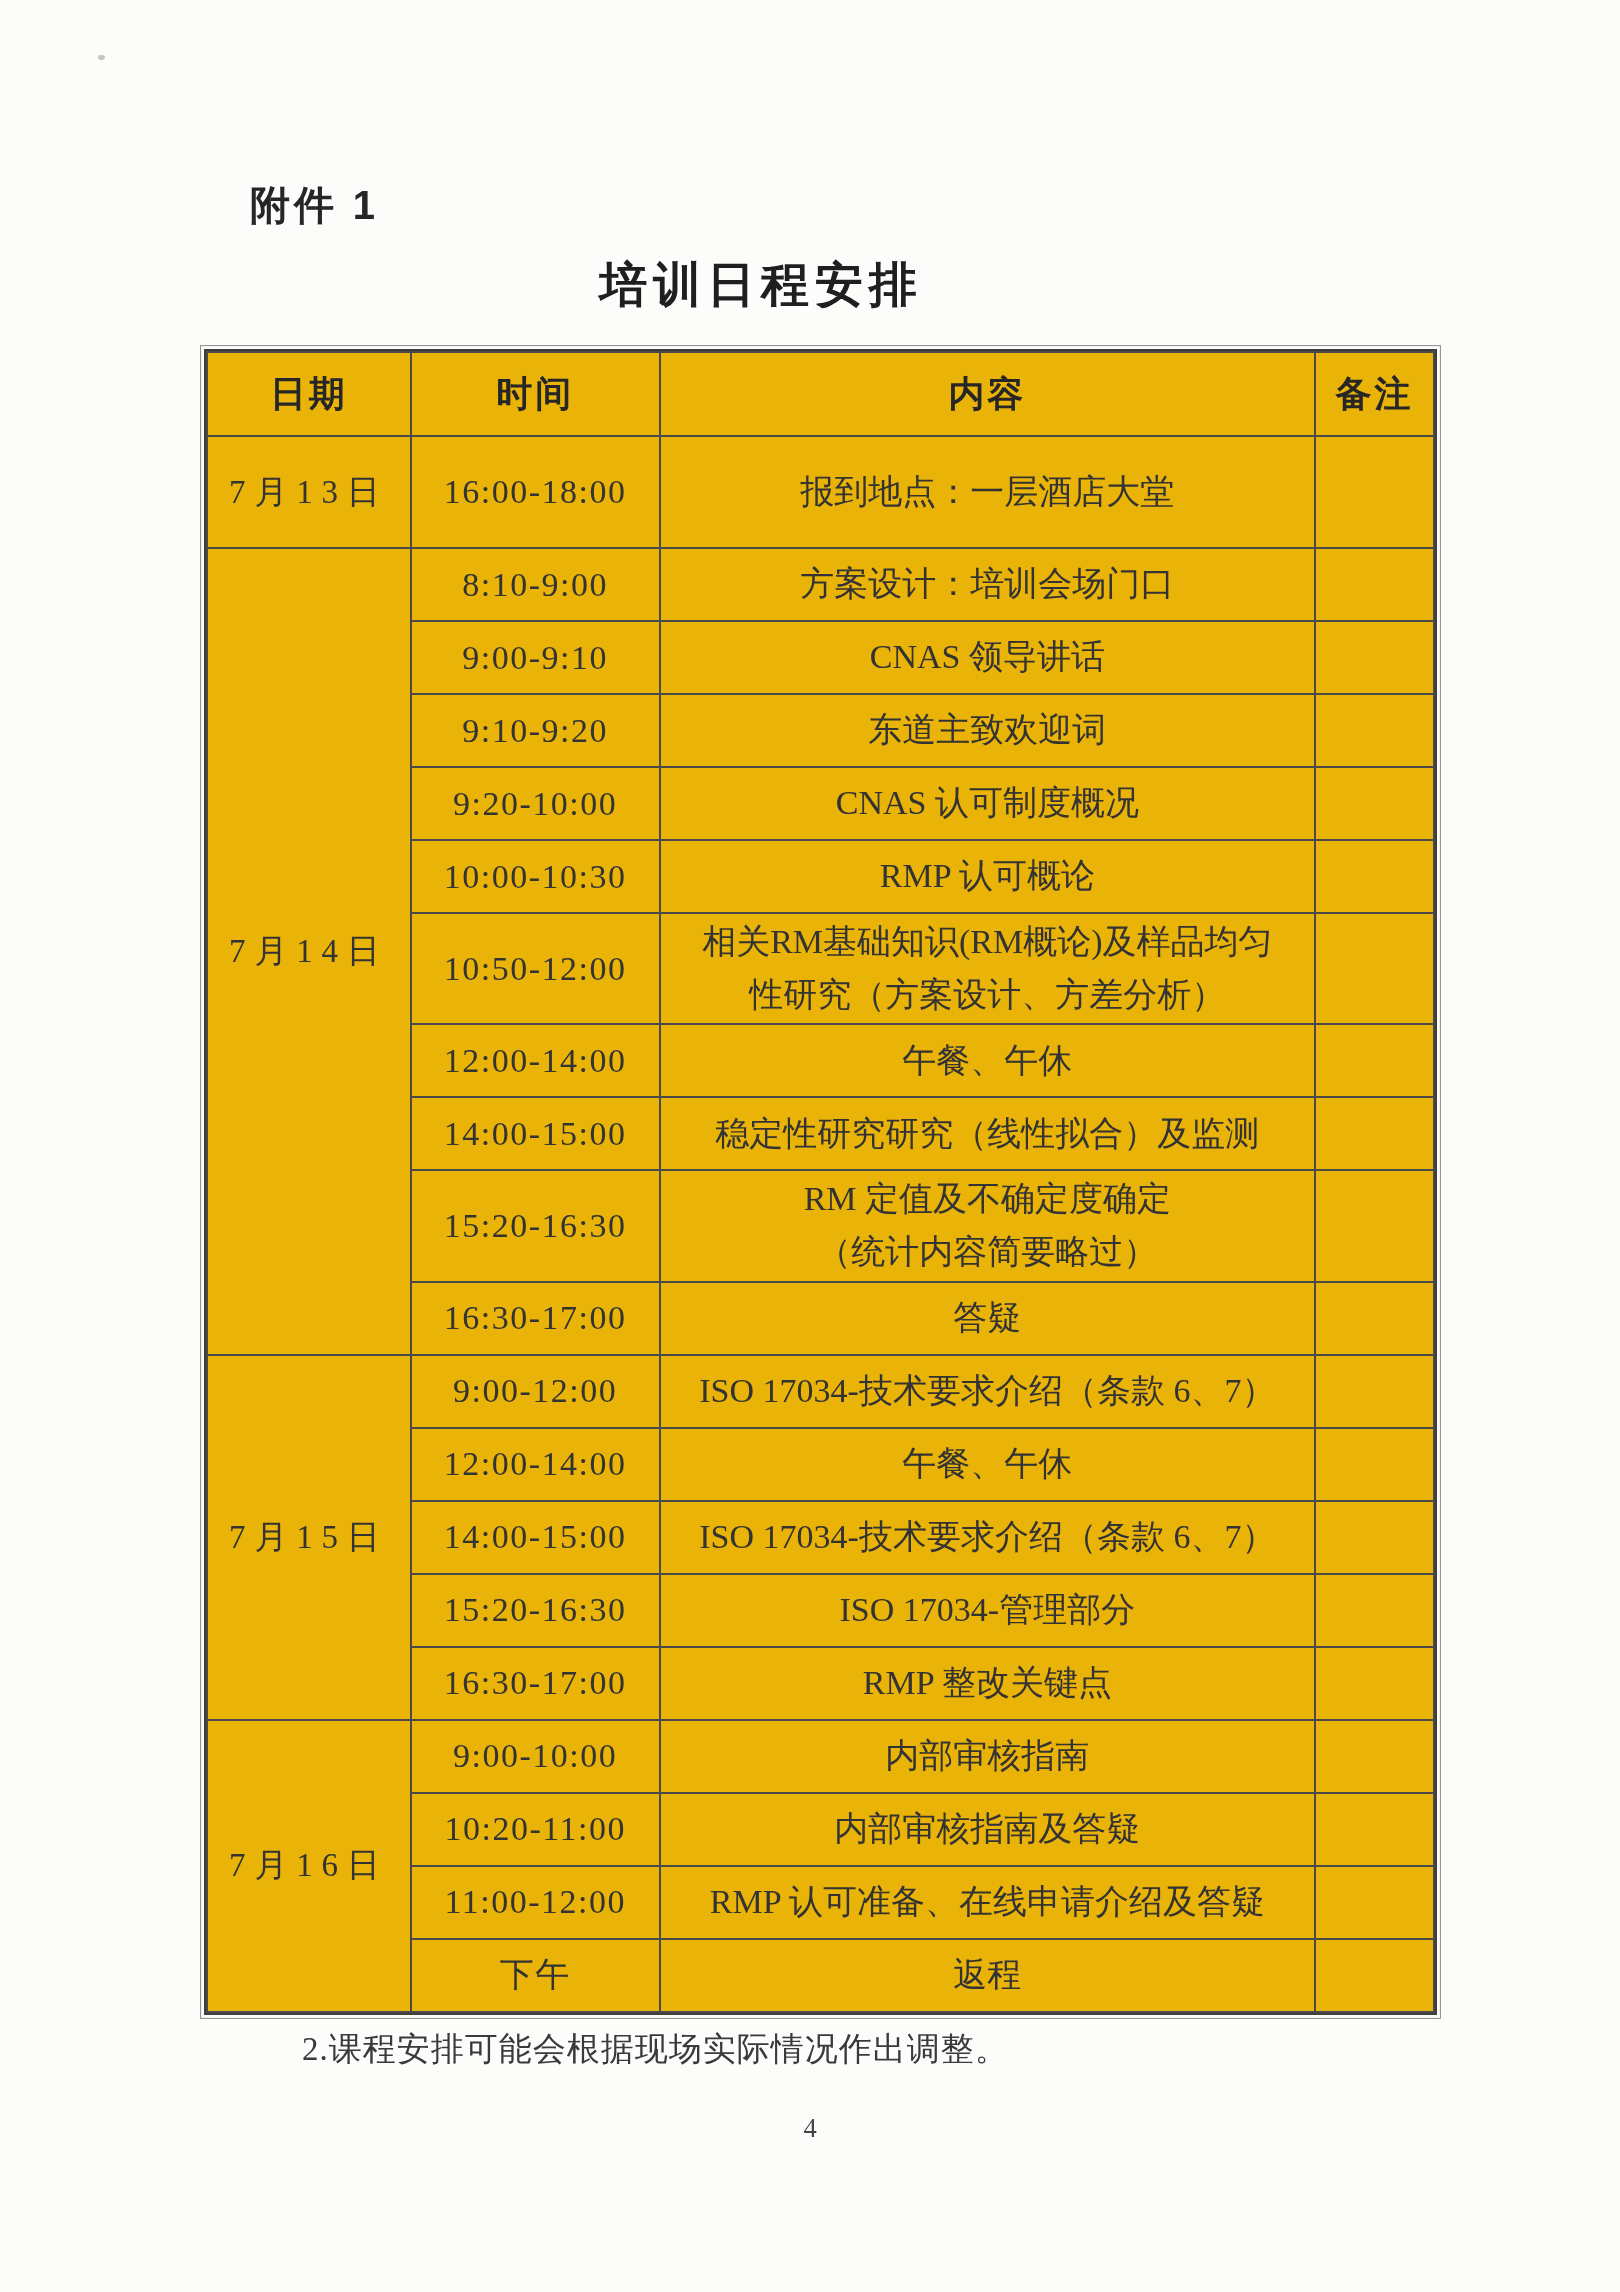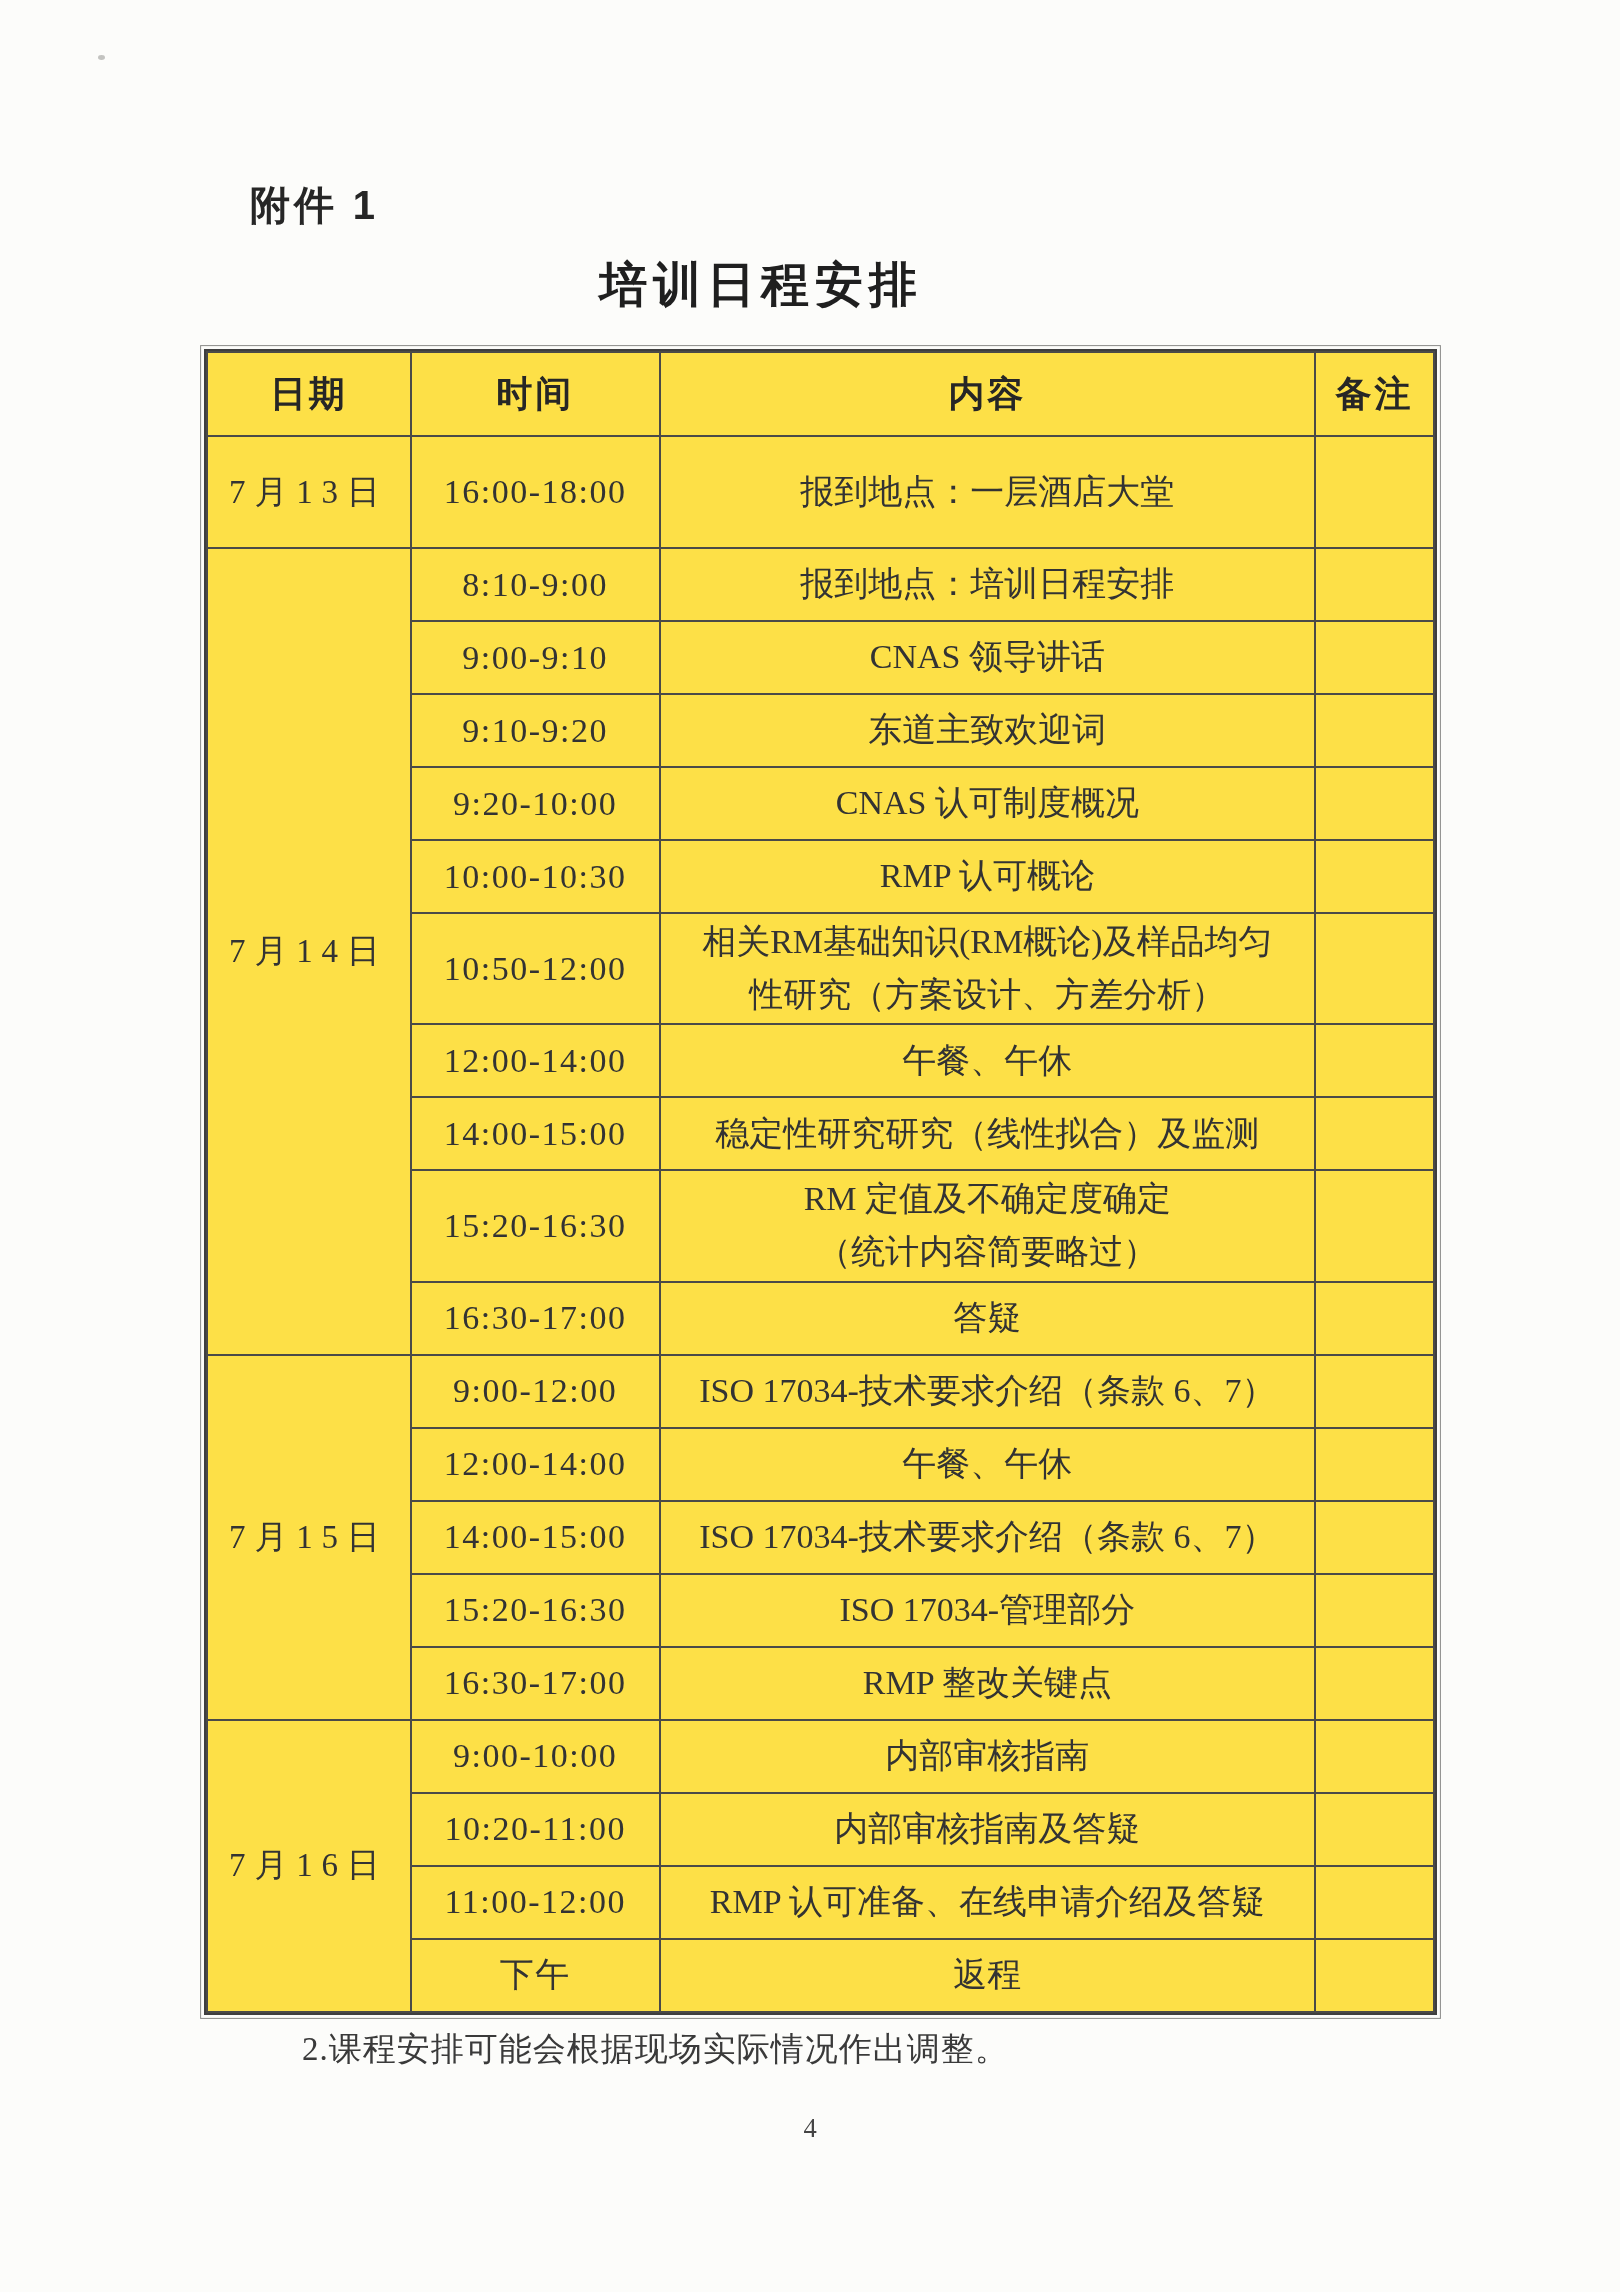--- a/index.html
+++ b/index.html
@@ -27,21 +27,21 @@
     position: absolute; left: 761px; top: 253px;
     transform: translateX(-50%);
     font-family: "Liberation Sans", "DejaVu Sans", sans-serif;
     font-size: 48px; font-weight: 700; letter-spacing: 5.9px;
     color: #1f1f1f; white-space: nowrap;
   }
   .tablewrap {
     position: absolute; left: 204px; top: 349px; width: 1229px;
     border: 2.9px solid #3e3e3e;
     box-shadow: 0 0 0 2.9px #fcfcfa, 0 0 0 3.9px #8a8a88;
-    background: #fde047;
+    background: #eab308;
   }
   table.schedule {
     border-collapse: collapse; width: 100%;
     table-layout: fixed;
   }
   table.schedule col.c-date    { width: 16.6%; }
   table.schedule col.c-time    { width: 20.3%; }
   table.schedule col.c-content { width: 53.4%; }
   table.schedule col.c-remark  { width: 9.7%; }
   table.schedule th, table.schedule td {
@@ -110,21 +110,21 @@
     <tbody>
         <tr class="first-section-row section-last">
           <td class="date-cell" rowspan="1">7月13日</td>
           <td class="time-cell">16:00-18:00</td>
           <td class="content-cell">报到地点：一层酒店大堂</td>
           <td class="remark-cell"></td>
         </tr>
         <tr>
           <td class="date-cell" rowspan="10">7月14日</td>
           <td class="time-cell">8:10-9:00</td>
-          <td class="content-cell">报到地点：培训日程安排</td>
+          <td class="content-cell">方案设计：培训会场门口</td>
           <td class="remark-cell"></td>
         </tr>
         <tr>
           <td class="time-cell">9:00-9:10</td>
           <td class="content-cell">CNAS 领导讲话</td>
           <td class="remark-cell"></td>
         </tr>
         <tr>
           <td class="time-cell">9:10-9:20</td>
           <td class="content-cell">东道主致欢迎词</td>

